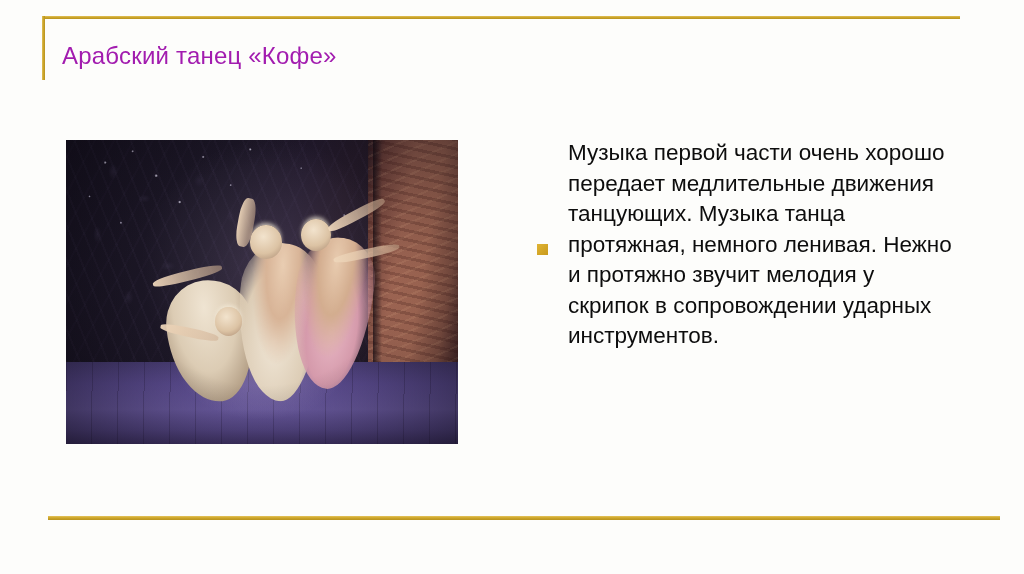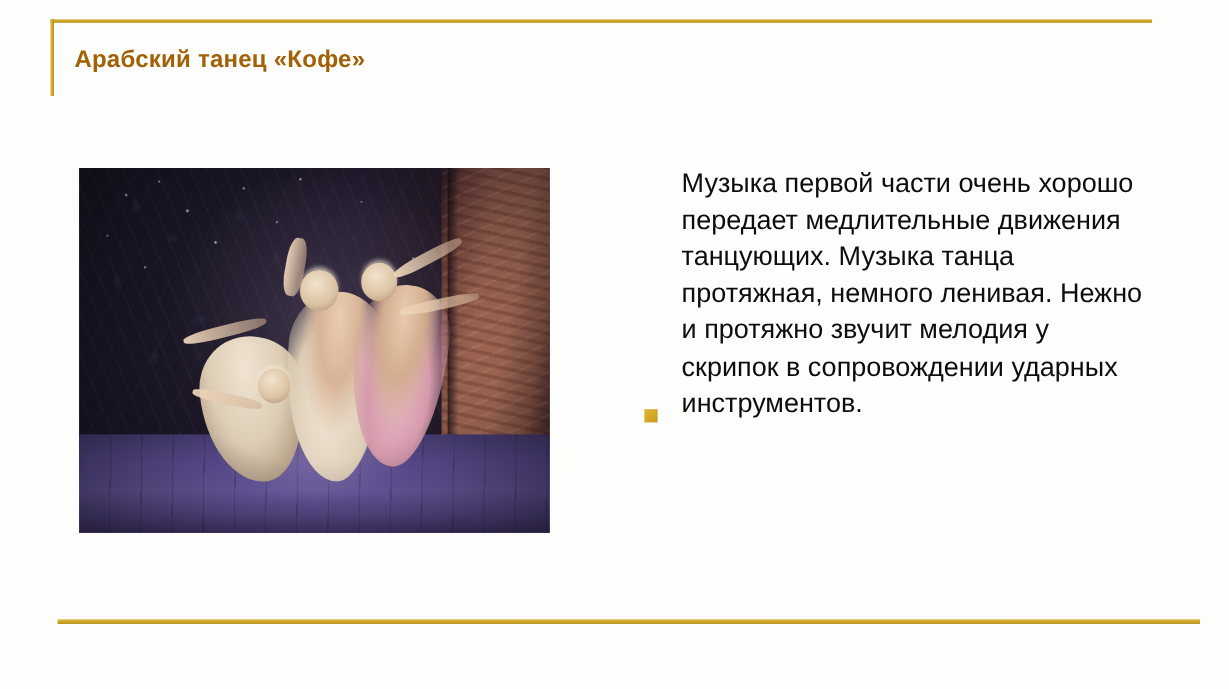--- a/index.html
+++ b/index.html
@@ -33,23 +33,23 @@
     left: 42px;
     top: 16px;
     width: 3px;
     height: 64px;
     background: linear-gradient(90deg, #e0c057 0%, #c9a227 55%, #b8931f 100%);
   }
   .slide-title {
     position: absolute;
     left: 62px;
     top: 26px;
-    font-size: 20px;
-    font-weight: bold;
-    color: #a16207;
+    font-size: 24px;
+    font-weight: normal;
+    color: #a21caf;
     letter-spacing: 0.2px;
     white-space: nowrap;
   }
 
   
   .photo-wrap {
     position: absolute;
     left: 66px;
     top: 140px;
     width: 392px;
@@ -197,21 +197,21 @@
 
   
   .body-text {
     position: absolute;
     left: 537px;
     top: 138px;
     width: 420px;
   }
   .bullet-row {
     display: flex;
-    align-items: flex-end;
+    align-items: center;
     margin-bottom: 6px;
   }
   .bullet-marker {
     flex: 0 0 auto;
     width: 11px;
     height: 11px;
     margin-top: 10px;
     margin-right: 20px;
     background: linear-gradient(135deg, #e0b434 0%, #c99a1c 100%);
   }

